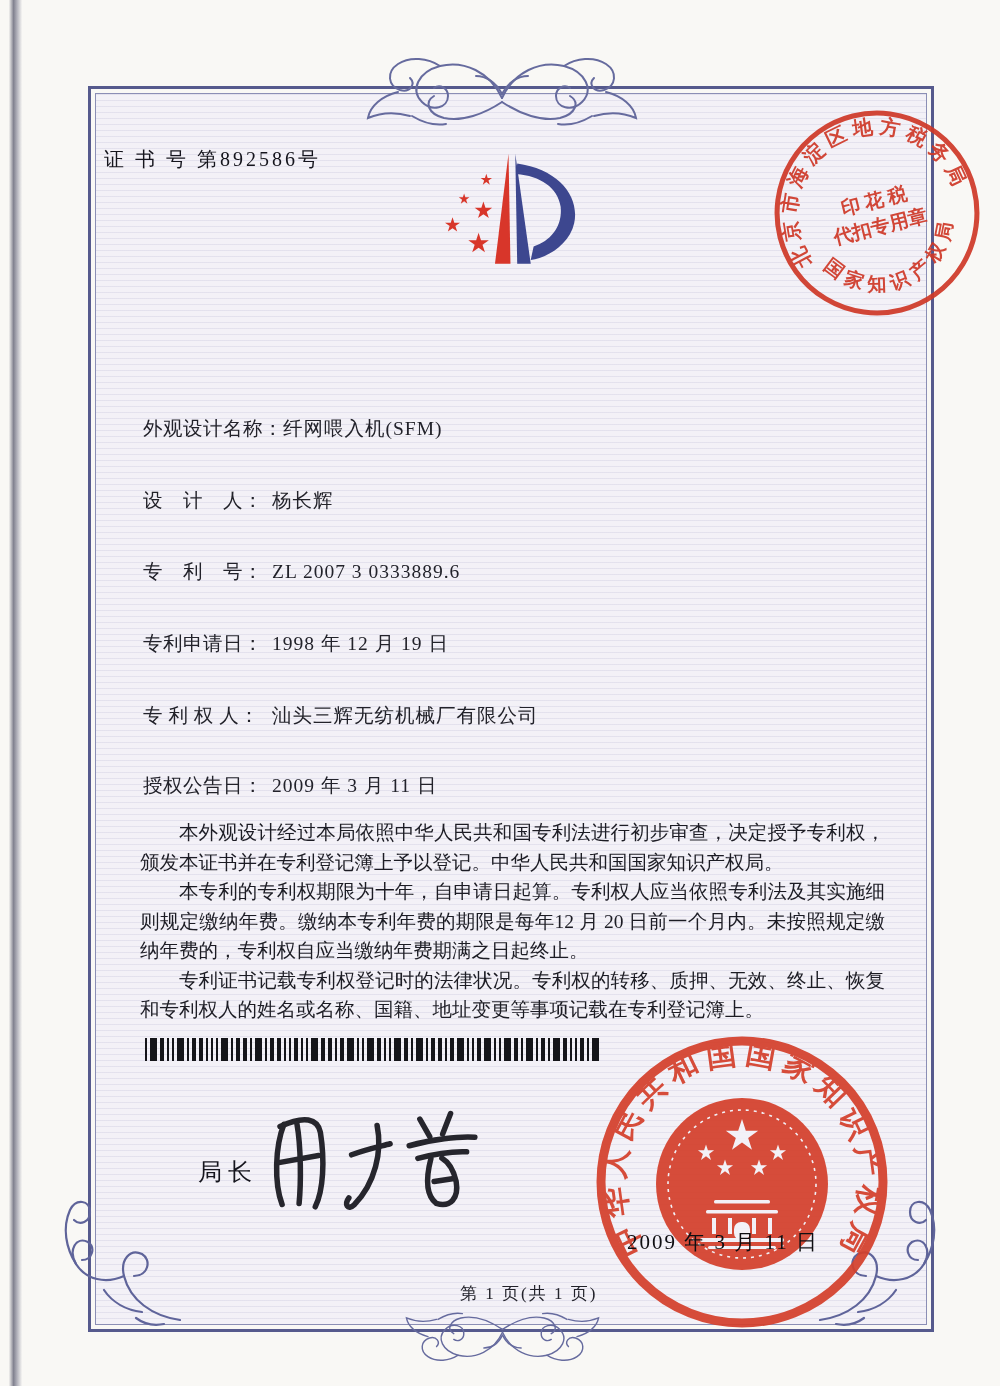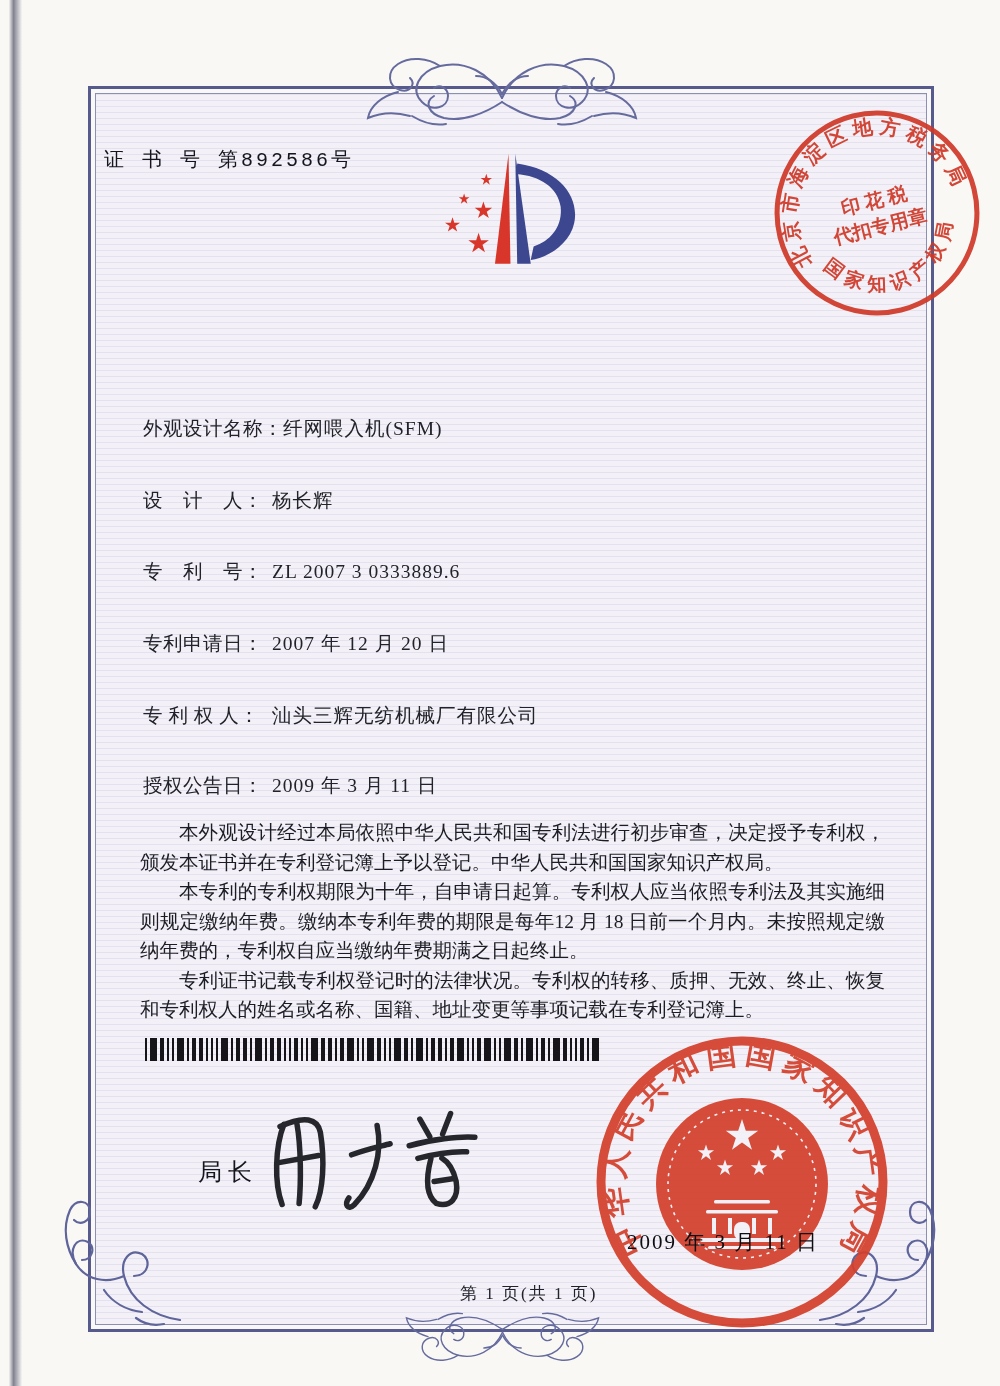--- a/index.html
+++ b/index.html
@@ -17,21 +17,21 @@
     position:absolute;left:88px;top:86px;width:846px;height:1246px;
     border:3px solid #565a8d;box-sizing:border-box;
   }
   .frame-inner{
     position:absolute;left:4px;top:4px;right:4px;bottom:4px;
     border:1px solid #8b8eb5;
     background-color:#f3f1f7;
     background-image:repeating-linear-gradient(to bottom,rgba(148,143,188,.16) 0 1px,rgba(255,255,255,0) 1px 6px);
   }
   .abs{position:absolute;}
-  .cert-number{left:104px;top:146px;font-size:20px;letter-spacing:3px;color:#15151d;font-family:Liberation Mono, monospace;}
+  .cert-number{left:104px;top:146px;font-size:20px;letter-spacing:3px;color:#15151d;}
   .title{
     left:88px;top:288px;width:846px;text-align:center;
     font-size:47px;font-weight:bold;letter-spacing:10px;color:#101014;
   }
   .field-row{left:143px;height:26px;font-size:19.5px;color:#22222a;white-space:nowrap;}
   .flabel{display:inline-block;min-width:129px;letter-spacing:.5px;}
   .fvalue{letter-spacing:1px;}
   .body-text{
     left:140px;top:818px;width:745px;
     font-size:19.5px;line-height:29.5px;text-align:justify;color:#1c1c24;
@@ -136,32 +136,32 @@
   <div class="abs field-row" style="top:415px;">
     <span class="flabel">外观设计名称：</span><span class="fvalue">纤网喂入机(SFM)</span>
   </div>
   <div class="abs field-row" style="top:487px;">
     <span class="flabel">设　计　人：</span><span class="fvalue">杨长辉</span>
   </div>
   <div class="abs field-row" style="top:558px;">
     <span class="flabel">专　利　号：</span><span class="fvalue">ZL 2007 3 0333889.6</span>
   </div>
   <div class="abs field-row" style="top:630px;">
-    <span class="flabel">专利申请日：</span><span class="fvalue">2007 年 12 月 20 日</span>
+    <span class="flabel">专利申请日：</span><span class="fvalue">1998 年 12 月 19 日</span>
   </div>
   <div class="abs field-row" style="top:702px;">
     <span class="flabel">专 利 权 人：</span><span class="fvalue">汕头三辉无纺机械厂有限公司</span>
   </div>
   <div class="abs field-row" style="top:772px;">
     <span class="flabel">授权公告日：</span><span class="fvalue">2009 年 3 月 11 日</span>
   </div>
 
   <div class="abs body-text">
     <p>本外观设计经过本局依照中华人民共和国专利法进行初步审查，决定授予专利权，颁发本证书并在专利登记簿上予以登记。中华人民共和国国家知识产权局。</p>
-    <p>本专利的专利权期限为十年，自申请日起算。专利权人应当依照专利法及其实施细则规定缴纳年费。缴纳本专利年费的期限是每年12 月 18 日前一个月内。未按照规定缴纳年费的，专利权自应当缴纳年费期满之日起终止。</p>
+    <p>本专利的专利权期限为十年，自申请日起算。专利权人应当依照专利法及其实施细则规定缴纳年费。缴纳本专利年费的期限是每年12 月 20 日前一个月内。未按照规定缴纳年费的，专利权自应当缴纳年费期满之日起终止。</p>
     <p>专利证书记载专利权登记时的法律状况。专利权的转移、质押、无效、终止、恢复和专利权人的姓名或名称、国籍、地址变更等事项记载在专利登记簿上。</p>
   </div>
 
   <div class="abs barcode" id="barcode">
       <div class="bar" style="width: 2px;"></div>
       <div class="bar" style="width: 7px;"></div>
       <div class="bar" style="width: 4px;"></div>
       <div class="bar" style="width: 2px;"></div>
       <div class="bar" style="width: 2px;"></div>
       <div class="bar" style="width: 7px;"></div>

